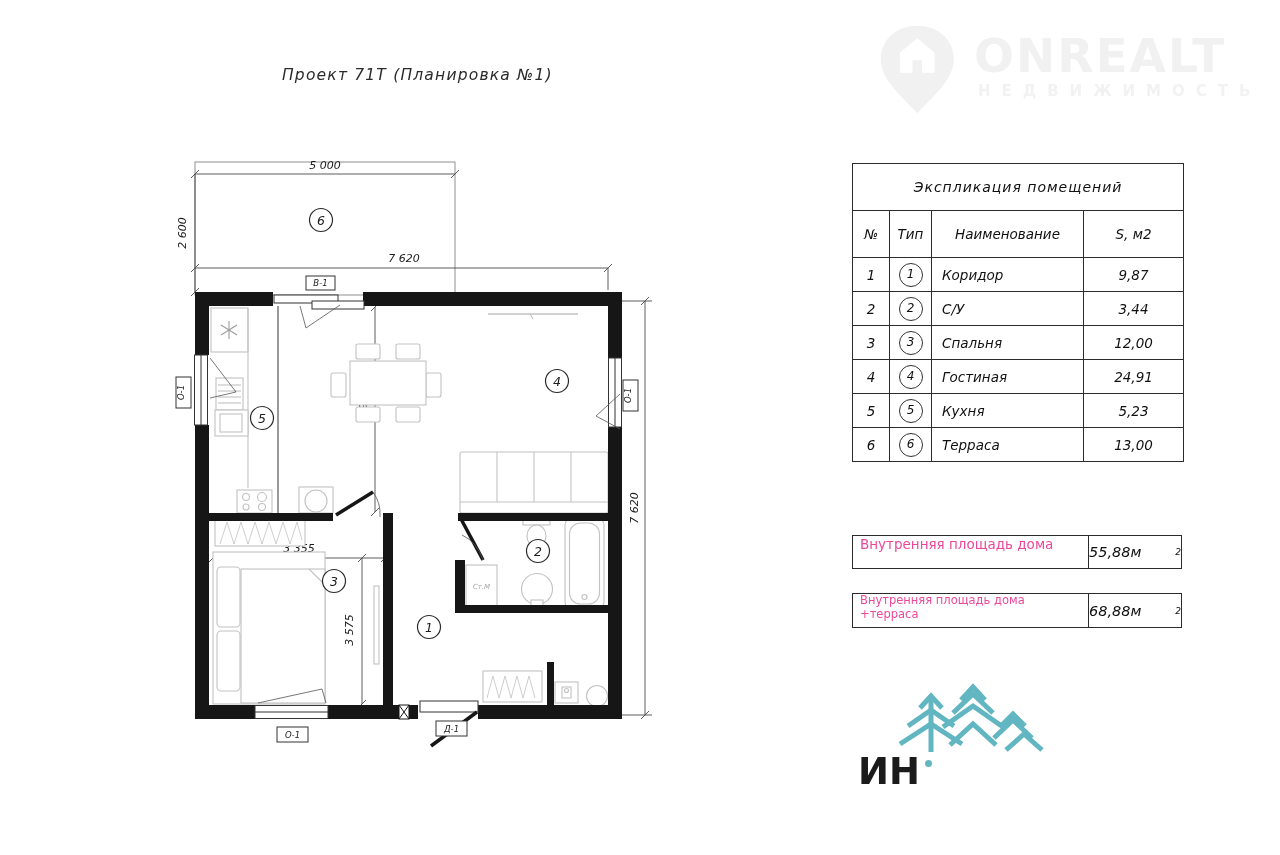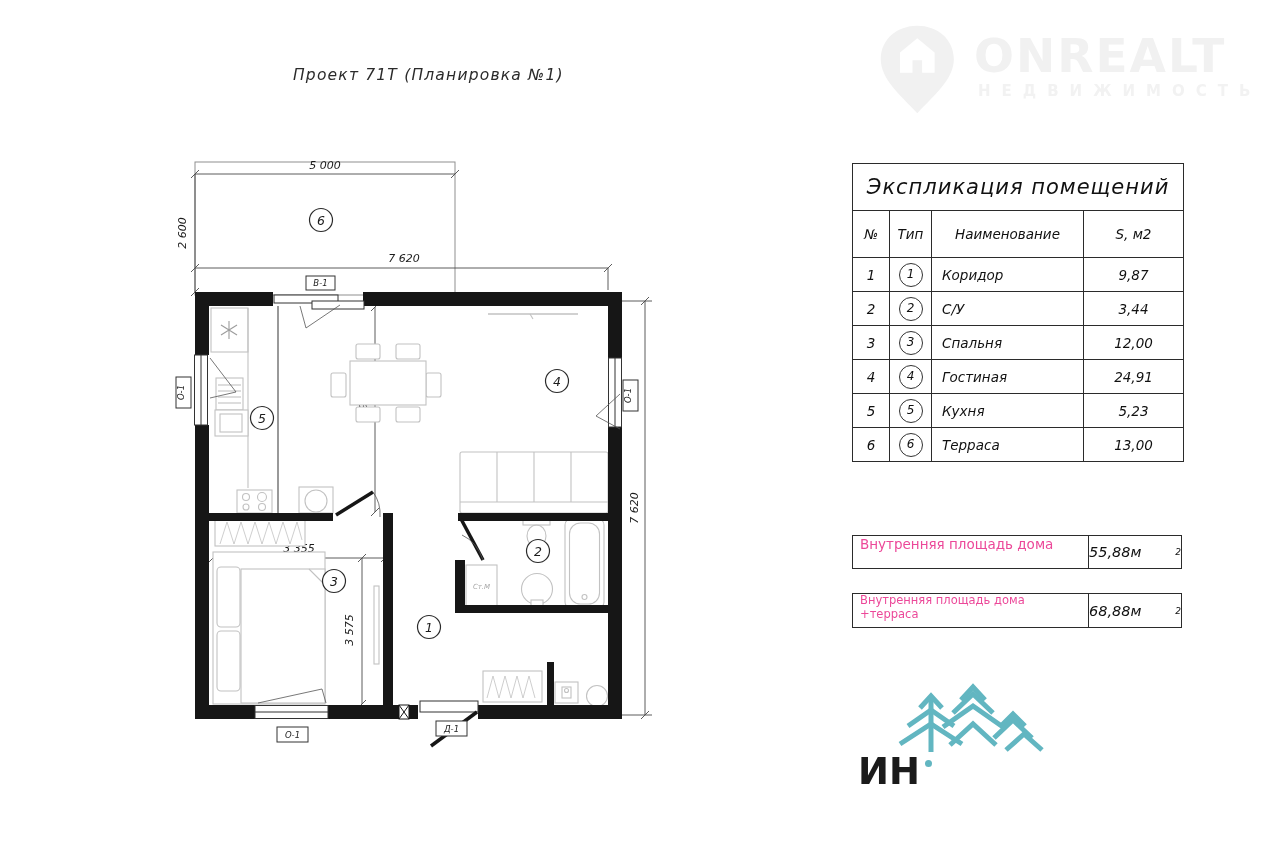--- a/index.html
+++ b/index.html
@@ -1,39 +1,39 @@
 <!DOCTYPE html>
 <html><head>
 <meta charset="utf-8">
 <style>
   html,body{margin:0;padding:0;background:#fff;}
   .page{position:relative;width:1280px;height:855px;background:#ffffff;overflow:hidden;
         font-family:"DejaVu Sans", sans-serif;color:#1c1c1c;}
   
-  .drawing-title{position:absolute;left:293px;top:66px;font-size:15.5px;font-style:italic;
+  .drawing-title{position:absolute;left:282px;top:66px;font-size:15.5px;font-style:italic;
         letter-spacing:1.2px;color:#2b2b2b;white-space:nowrap;}
   
   .watermark{position:absolute;left:870px;top:18px;width:400px;height:100px;}
   .wm-brand{position:absolute;left:104px;top:10px;font-size:47px;font-weight:bold;
         letter-spacing:2px;color:#f1f1f1;}
   .wm-sub{position:absolute;left:108px;top:64px;font-size:15px;font-weight:bold;
         letter-spacing:11px;color:#f2f2f2;white-space:nowrap;}
   
   svg.plan{position:absolute;left:0;top:0;}
   svg.plan text{font-family:"DejaVu Sans", sans-serif;}
   .dim-text{font-size:11px;font-style:italic;fill:#1c1c1c;}
   .mark-text{font-size:8.5px;font-style:italic;fill:#222;}
   .room-num{font-size:12.5px;font-style:italic;fill:#1c1c1c;}
   .tiny-text{font-size:7px;font-style:italic;fill:#a6a6a6;}
   
   .spec-table{position:absolute;left:852px;top:163px;border-collapse:collapse;
         table-layout:fixed;width:331px;}
   .spec-table td{border:1.4px solid #2b2b2b;font-style:italic;font-size:13.5px;
         color:#111;padding:0;text-align:center;vertical-align:middle;}
-  .spec-table td.tbl-title{height:46px;font-size:21px;letter-spacing:1px;}
+  .spec-table td.tbl-title{height:46px;font-size:14px;letter-spacing:1px;}
   .spec-table tr.hdr td{height:46px;font-size:13.5px;}
   .spec-table tr.datarow td{height:33px;font-size:13.5px;}
   .spec-table td.name-cell{text-align:left;padding-left:10px;}
   .type-circle{display:inline-block;width:22px;height:22px;border:1.3px solid #333;
         border-radius:50%;line-height:21px;font-size:12px;font-style:italic;text-align:center;}
   
   .sum-box{position:absolute;left:852px;width:328px;border:1.4px solid #2b2b2b;
         display:flex;align-items:stretch;background:#fff;}
   .sum-box .lbl{width:228px;border-right:1.4px solid #2b2b2b;display:flex;
         flex-direction:column;justify-content:flex-start;padding-left:7px;

